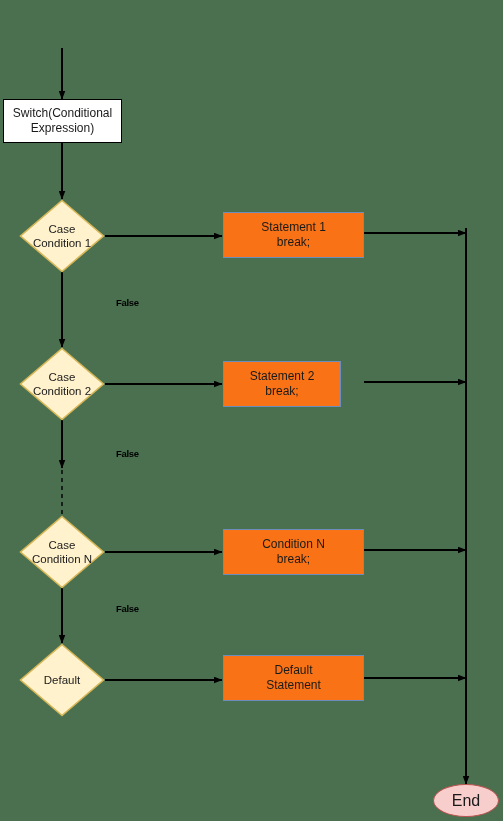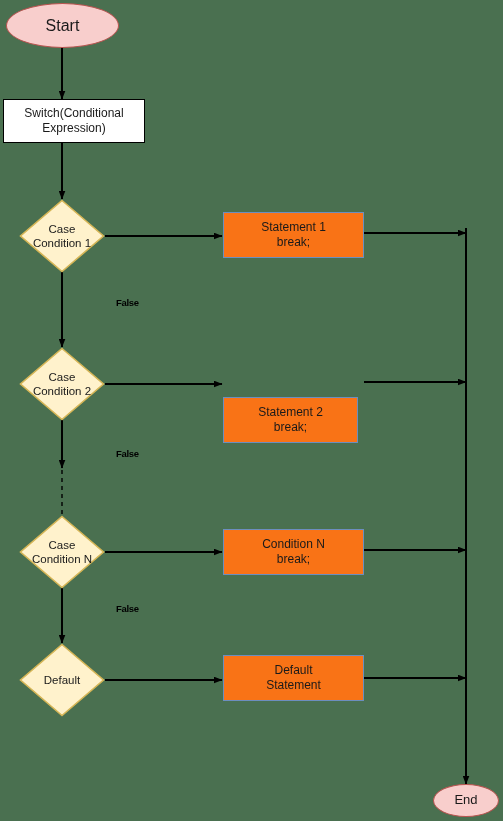--- a/index.html
+++ b/index.html
@@ -125,25 +125,22 @@
     <line x1="105" y1="680" x2="222" y2="680" stroke="#000000" stroke-width="2" marker-end="url(#arrowhead)"></line>
 
     <line x1="364" y1="233" x2="466" y2="233" stroke="#000000" stroke-width="2" marker-end="url(#arrowhead)"></line>
     <line x1="364" y1="382" x2="466" y2="382" stroke="#000000" stroke-width="2" marker-end="url(#arrowhead)"></line>
     <line x1="364" y1="550" x2="466" y2="550" stroke="#000000" stroke-width="2" marker-end="url(#arrowhead)"></line>
     <line x1="364" y1="678" x2="466" y2="678" stroke="#000000" stroke-width="2" marker-end="url(#arrowhead)"></line>
 
     <line x1="466" y1="228" x2="466" y2="784" stroke="#000000" stroke-width="2" marker-end="url(#arrowhead)"></line>
   </svg>
 
-  <div class="node node-terminator" style="left:6px; top:3px; width:113px; height:45px;">
-    <span>Start</span>
-  </div>
-
-  <div class="node node-process-white" style="left:3px; top:99px; width:142px; height:44px;">
+
+  <div class="node node-process-white" style="left:3px; top:99px; width:119px; height:44px;">
     <span>Switch(Conditional
 Expression)</span>
   </div>
 
   <div class="node-decision-wrap" style="left:19px; top:199px; width:86px; height:74px;">
     <svg class="node-decision-shape" viewBox="0 0 86 74">
       <polygon points="43,1.5 84.5,37 43,72.5 1.5,37" fill="#fff2cc" stroke="#d6b656" stroke-width="1.6"></polygon>
     </svg>
     <div class="node-decision-label">Case
 Condition 1</div>
@@ -170,36 +167,36 @@
       <polygon points="43,1.5 84.5,37 43,72.5 1.5,37" fill="#fff2cc" stroke="#d6b656" stroke-width="1.6"></polygon>
     </svg>
     <div class="node-decision-label">Default</div>
   </div>
 
   <div class="node node-process-blue" style="left:223px; top:212px; width:141px; height:46px;">
     <span>Statement 1
 break;</span>
   </div>
 
-  <div class="node node-process-blue" style="left:223px; top:361px; width:135px; height:46px;margin-top:36px;">
+  <div class="node node-process-blue" style="left:223px; top:361px; width:118px; height:46px;">
     <span>Statement 2
 break;</span>
   </div>
 
   <div class="node node-process-blue" style="left:223px; top:529px; width:141px; height:46px;">
     <span>Condition N
 break;</span>
   </div>
 
   <div class="node node-process-blue" style="left:223px; top:655px; width:141px; height:46px;">
     <span>Default
 Statement</span>
   </div>
 
-  <div class="node node-terminator" style="left:433px; top:784px; width:66px; height:33px; font-size:13px;">
+  <div class="node node-terminator" style="left:433px; top:784px; width:66px; height:33px; font-size:16px;">
     <span>End</span>
   </div>
 
   <div class="edge-label" style="left:68px; top:297px;">False</div>
   <div class="edge-label" style="left:68px; top:448px;">False</div>
   <div class="edge-label" style="left:68px; top:603px;">False</div>
 
 </div>
 
 </body></html>

